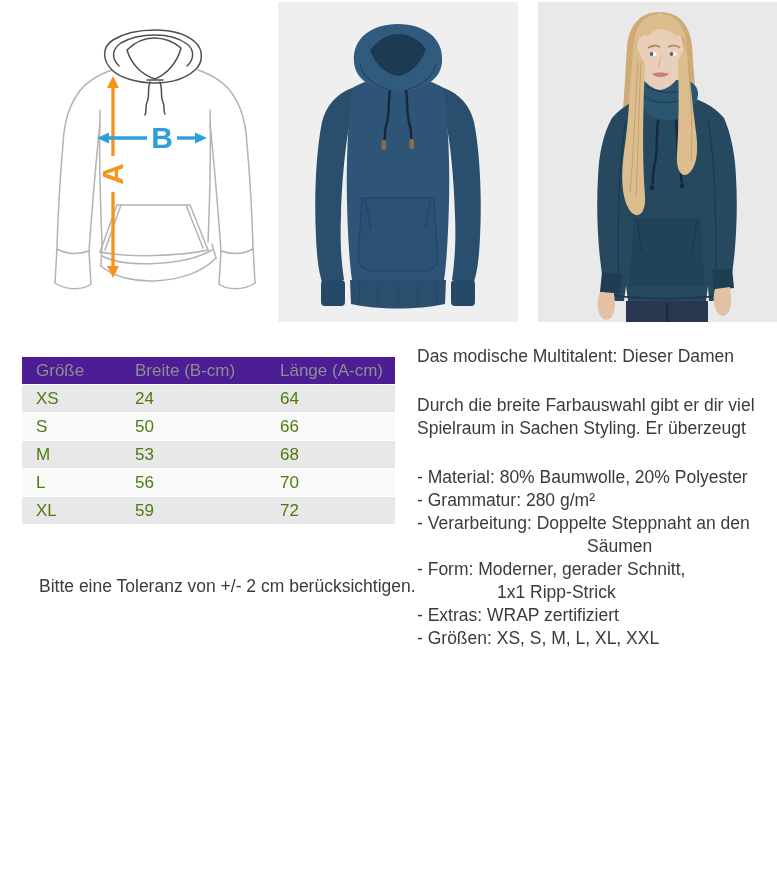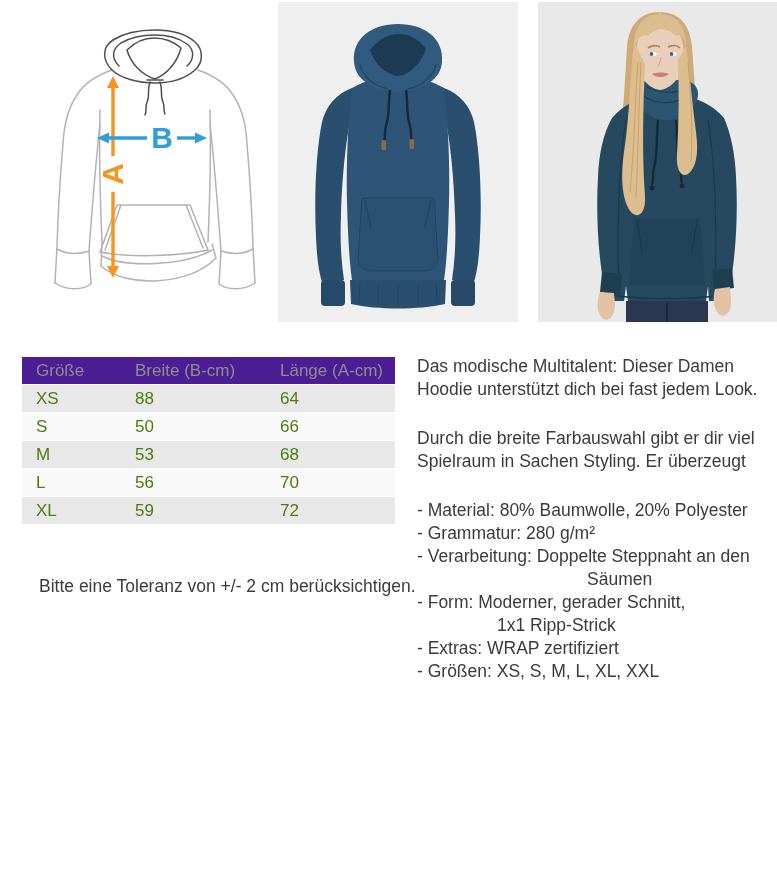--- a/index.html
+++ b/index.html
@@ -31,21 +31,21 @@
   .size-table tbody td{color:#4d7c0f;}
   .size-table tbody tr.odd{background:#e8e8e8;}
   .size-table tbody tr.even{background:#f9f9f9;}
 
   .tolerance{
     position:absolute;left:39px;top:576px;font-size:17.5px;color:#3c3c3c;
     white-space:nowrap;
   }
 
   .description{
-    position:absolute;left:417px;top:355px;width:360px;
+    position:absolute;left:417px;top:345px;width:360px;
     font-size:17.5px;line-height:23px;color:#3b3b3b;
   }
   .description .dline{white-space:nowrap;}
   .description .p-gap{margin-top:26px;}
   .description .ind-1{padding-left:170px;}
   .description .ind-2{padding-left:80px;}
 
   .sk{stroke:#b3b3b3;stroke-width:1.5;fill:none;stroke-linecap:round;stroke-linejoin:round;}
   .skd{stroke:#4f4f4f;stroke-width:1.5;fill:none;stroke-linecap:round;stroke-linejoin:round;}
   text.meas{font-family:"Liberation Sans", sans-serif;font-weight:bold;}
@@ -198,21 +198,21 @@
     <thead>
       <tr>
         <th>Größe</th>
         <th>Breite (B-cm)</th>
         <th>Länge (A-cm)</th>
       </tr>
     </thead>
     <tbody>
       <tr class="odd">
         <td>XS</td>
-        <td>88</td>
+        <td>24</td>
         <td>64</td>
       </tr>
       <tr class="even">
         <td>S</td>
         <td>50</td>
         <td>66</td>
       </tr>
       <tr class="odd">
         <td>M</td>
         <td>53</td>
@@ -228,21 +228,20 @@
         <td>59</td>
         <td>72</td>
       </tr>
     </tbody>
   </table>
 
   <div class="tolerance">Bitte eine Toleranz von +/- 2 cm berücksichtigen.</div>
 
   <div class="description">
     <div class="dline">Das modische Multitalent: Dieser Damen</div>
-    <div class="dline">Hoodie unterstützt dich bei fast jedem Look.</div>
     <div class="dline p-gap">Durch die breite Farbauswahl gibt er dir viel</div>
     <div class="dline">Spielraum in Sachen Styling. Er überzeugt</div>
     <div class="dline p-gap">- Material: 80% Baumwolle, 20% Polyester</div>
     <div class="dline">- Grammatur: 280 g/m²</div>
     <div class="dline">- Verarbeitung: Doppelte Steppnaht an den</div>
     <div class="dline ind-1">Säumen</div>
     <div class="dline">- Form: Moderner, gerader Schnitt,</div>
     <div class="dline ind-2">1x1 Ripp-Strick</div>
     <div class="dline">- Extras: WRAP zertifiziert</div>
     <div class="dline">- Größen: XS, S, M, L, XL, XXL</div>

